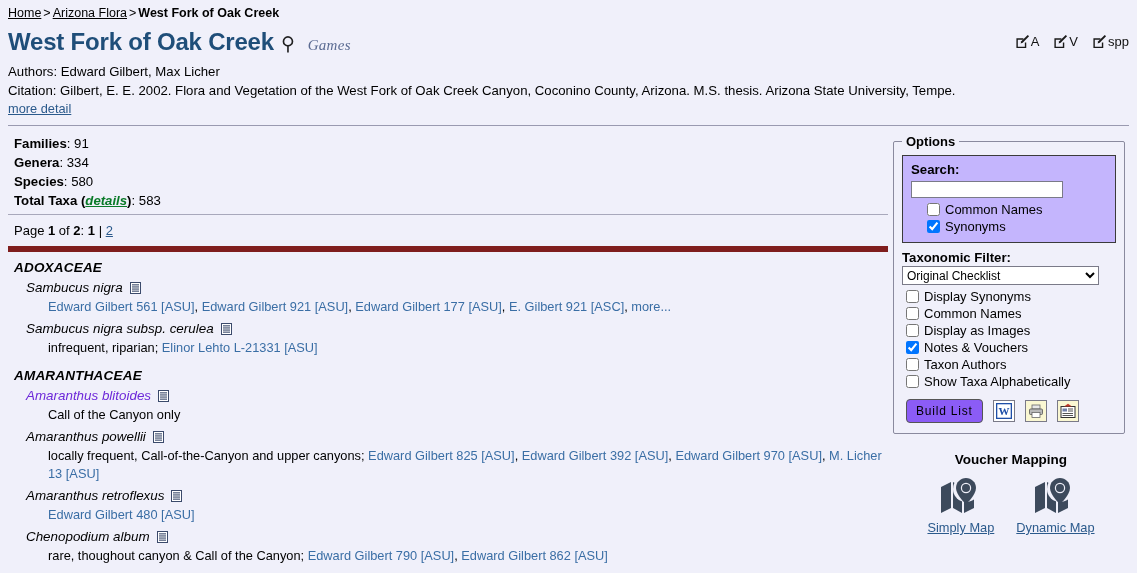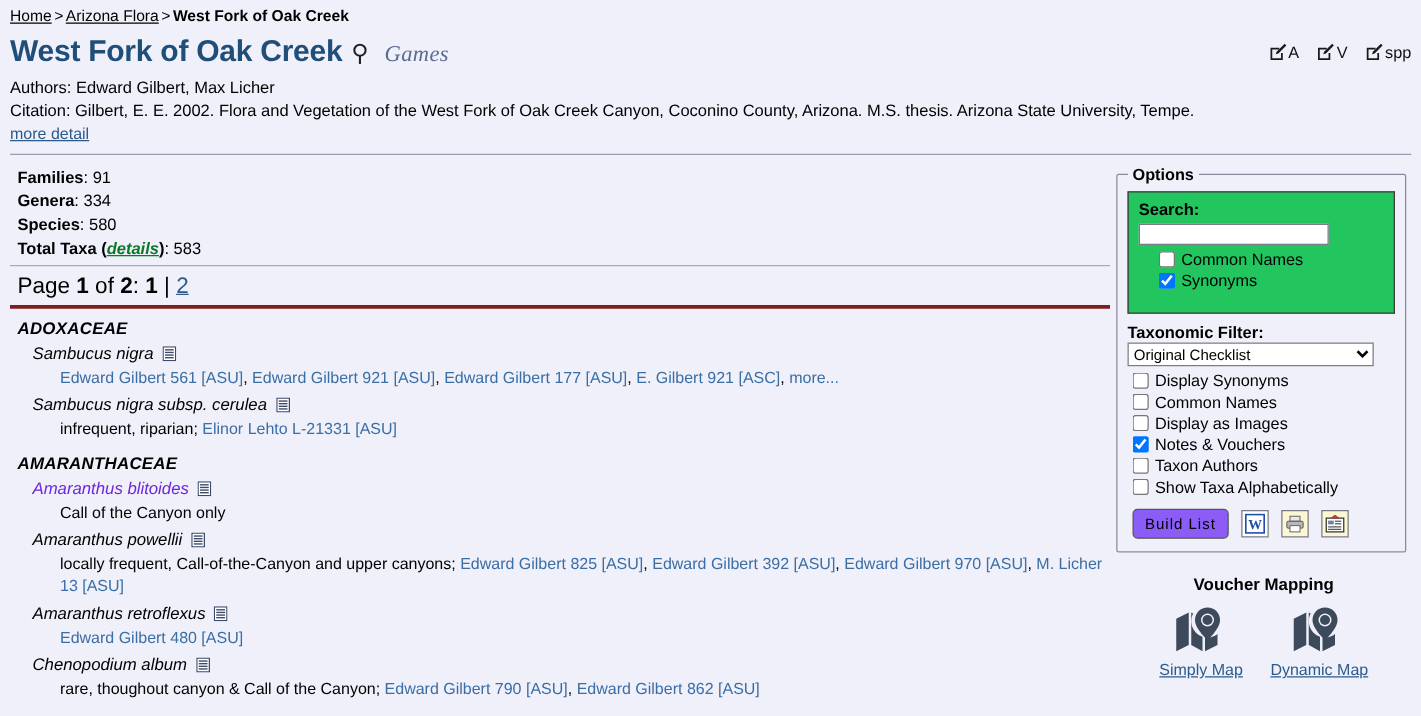--- a/index.html
+++ b/index.html
@@ -67,21 +67,21 @@
     gap: 7px;
   }
   .key-glyph {
     font-size: 19px;
     color: #1f1f1f;
     font-weight: normal;
   }
   .games-logo {
     font-family: "Liberation Serif", serif;
     font-style: italic;
-    font-size: 18px;
+    font-size: 15px;
     color: #5b6b92;
     font-weight: normal;
     letter-spacing: 0.3px;
     margin-left: 6px;
   }
   .meta-line {
     font-size: 13.2px;
     line-height: 19px;
     color: #000;
   }
@@ -122,25 +122,25 @@
   }
   .stats .lbl { font-weight: bold; }
   .stats a.details {
     color: #0a7a28;
     font-weight: bold;
     font-style: italic;
     text-decoration: underline;
   }
 
   .paging {
-    font-size: 18px;
+    font-size: 13px;
     line-height: 19px;
     padding: 6px 0 6px 6px;
     border-top: 1px solid #a8a8bb;
-    border-bottom: 3px solid #7f1d1d;
+    border-bottom: 6px solid #7f1d1d;
     margin-right: 5px;
   }
   .paging b { font-weight: bold; }
   .paging a { color: #2b5a8c; text-decoration: underline; }
 
   
   .taxa { padding: 8px 0 0 6px; }
   .family {
     font-weight: bold;
     font-style: italic;
@@ -178,23 +178,23 @@
     margin: 0 4px 0 0;
     padding: 6px 8px 10px 8px;
     background: #f0f0fa;
   }
   fieldset.options > legend {
     font-weight: bold;
     font-size: 13px;
     padding: 0 4px;
   }
   .search-box {
-    background: #22c55e;
+    background: #c4b5fd;
     border: 1px solid #3b3b3b;
-    padding: 6px 8px 17px 8px;
+    padding: 6px 8px 7px 8px;
     margin-bottom: 7px;
   }
   .search-box .lbl {
     font-weight: bold;
     font-size: 13.2px;
     display: block;
     margin-bottom: 4px;
   }
   .search-box input[type=text] {
     width: 152px;

